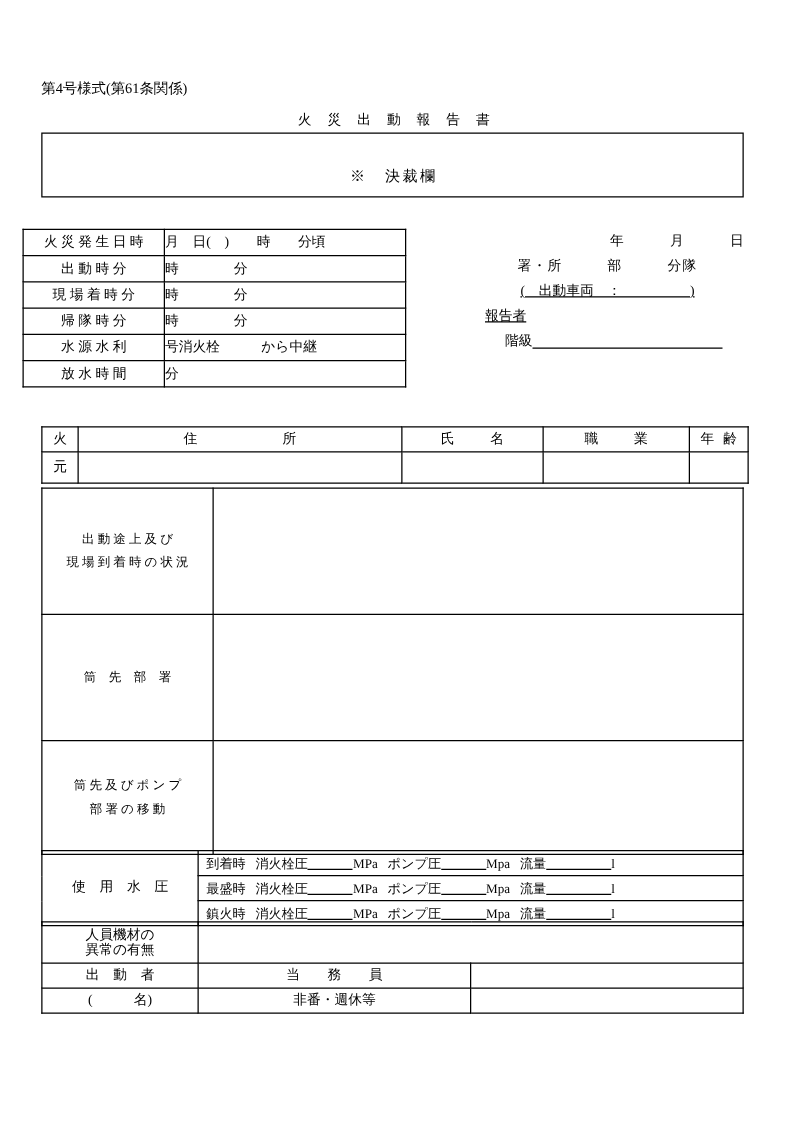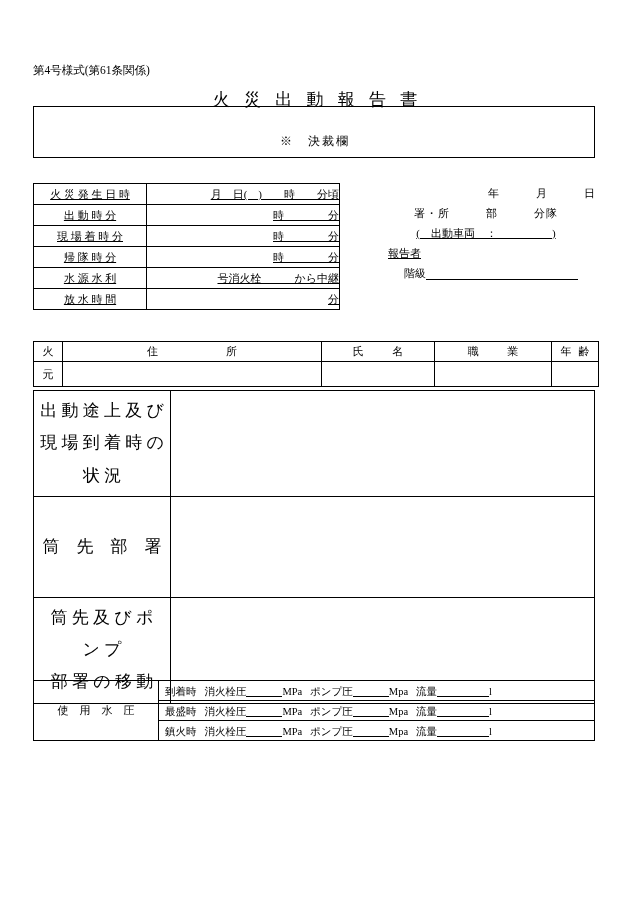--- a/index.html
+++ b/index.html
@@ -29,21 +29,21 @@
     font-size: 11.5px;
     letter-spacing: 0px;
     white-space: nowrap;
   }
   .doc-title {
     position: absolute;
     left: 0;
     top: 88px;
     width: 630px;
     text-align: center;
-    font-size: 17px;
+    font-size: 11px;
     letter-spacing: 5px;
     text-indent: 5px;
   }
   .approval-box {
     position: absolute;
     left: 33px;
     top: 106px;
     width: 562px;
     height: 52px;
     border: 1px solid #000;
@@ -65,29 +65,28 @@
     font-size: 11px;
     table-layout: fixed;
   }
   td {
     border: 1px solid #000;
     padding: 0;
     vertical-align: middle;
     line-height: 1.1;
   }
   .sp2 { letter-spacing: 2.2px; text-indent: 2.2px; }
-  .ctr { text-align: right; margin-left: 16px; }
+  .ctr { text-align: left; margin-left: 16px; }
 
   
   .tbl-upper-left {
     position: absolute;
-    left: 33px;
+    left: 18px;
     top: 183px;
     width: 307px;
-    text-decoration: underline;
   }
   .tbl-upper-left td { height: 20px; }
   .tbl-upper-left td.lbl {
     width: 112px;
     text-align: center;
     font-size: 11px;
   }
 
   
   .upper-right {
@@ -126,21 +125,21 @@
 
   
   .tbl-narrative {
     position: absolute;
     left: 33px;
     top: 390px;
     width: 562px;
   }
   .tbl-narrative td.nl {
     width: 124px;
-    font-size: 17px;
+    font-size: 10px;
     text-align: center;
     padding: 4px 6px;
   }
   .tbl-narrative td.nv { }
   .nl-inner { line-height: 1.9; }
 
   
   .tbl-pressure {
     position: absolute;
     left: 33px;
@@ -295,14 +294,35 @@
       <td class="pv">
         <span class="pv-seg">鎮火時</span>&nbsp;&nbsp;
         <span class="pv-seg">消火栓圧</span><span class="pv-blank" style="width:36px"></span><span class="pv-seg">MPa</span>&nbsp;&nbsp;
         <span class="pv-seg">ポンプ圧</span><span class="pv-blank" style="width:36px"></span><span class="pv-seg">Mpa</span>&nbsp;&nbsp;
         <span class="pv-seg">流量</span><span class="pv-blank" style="width:52px"></span><span class="pv-seg">l</span>
       </td>
     </tr>
   </tbody>
     </table>
 
+  <table class="tbl-bottom">
+    <tbody>
+        <tr>
+      <td class="b-l1" style="height:32px">
+        <div>人員機材の</div>
+        <div>異常の有無</div>
+      </td>
+      <td colspan="2"></td>
+    </tr>
+    <tr>
+      <td class="b-l1" style="height:19px">出　動　者</td>
+      <td class="b-l2">当　　務　　員</td>
+      <td></td>
+    </tr>
+    <tr>
+      <td class="b-l1" style="height:19px">(　　　名)</td>
+      <td class="b-l2">非番・週休等</td>
+      <td></td>
+    </tr>
+  </tbody>
+    </table>
 
 </div>
 
 </body></html>

